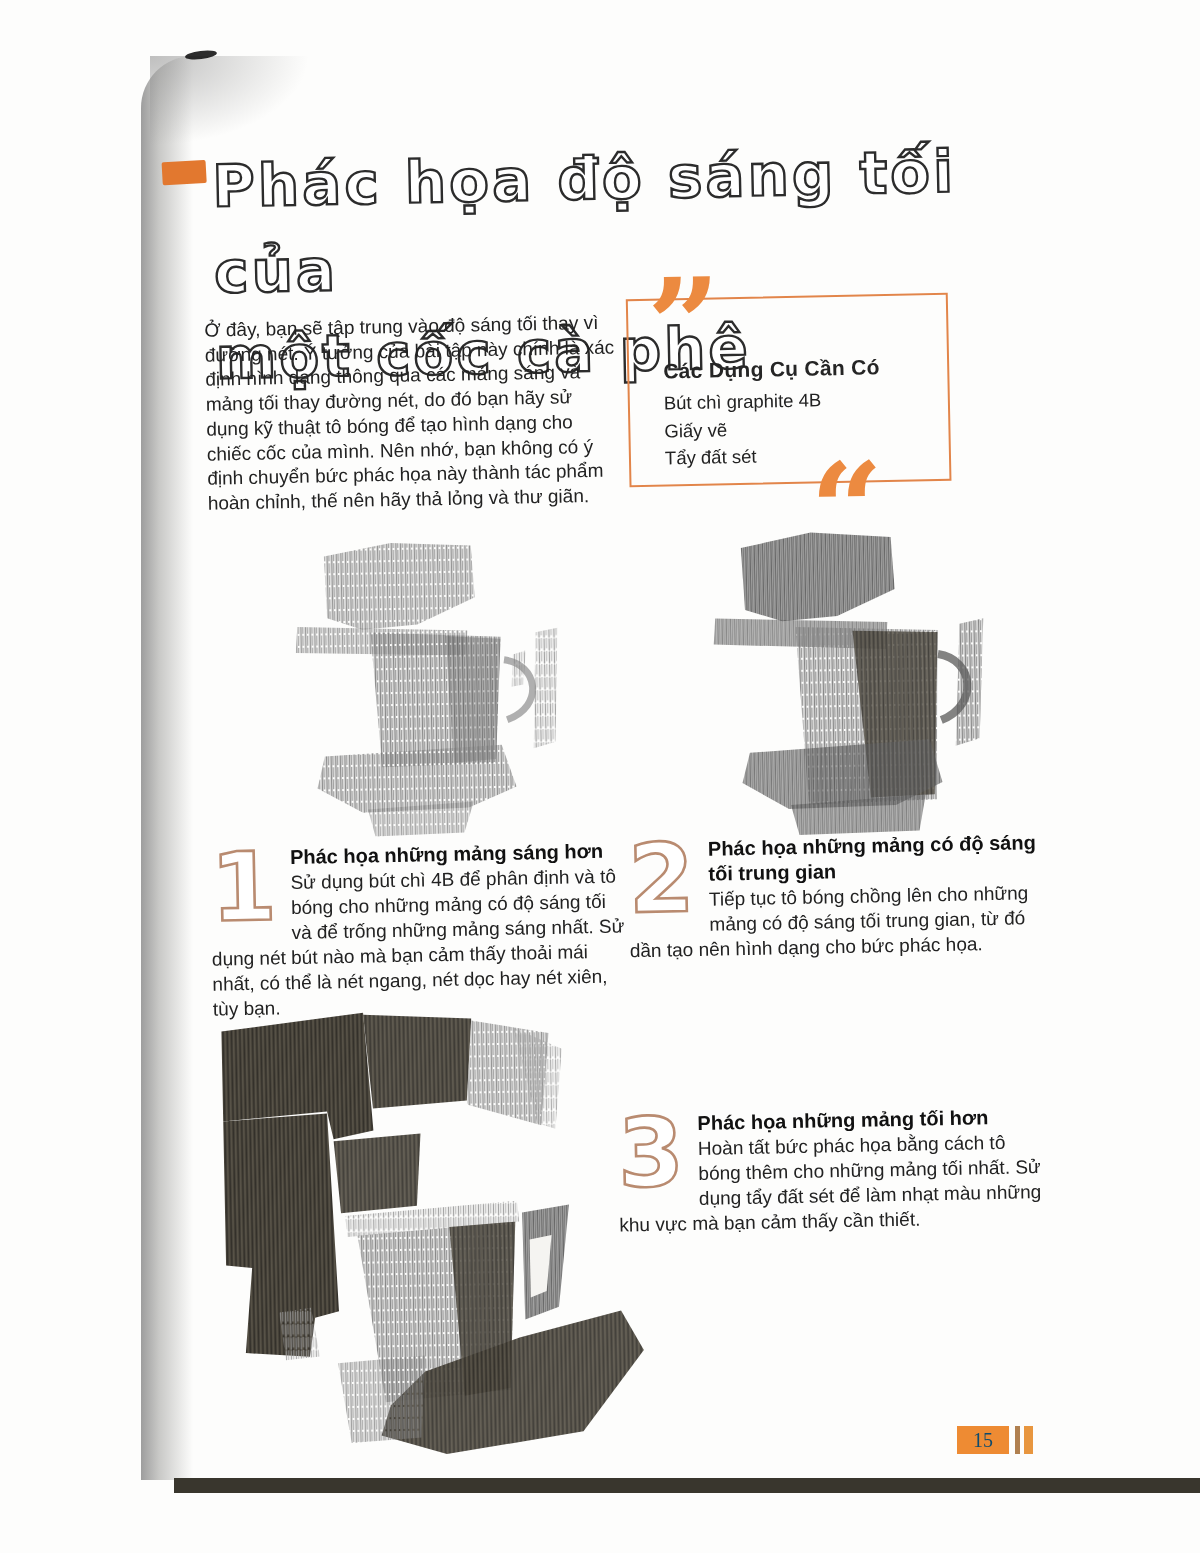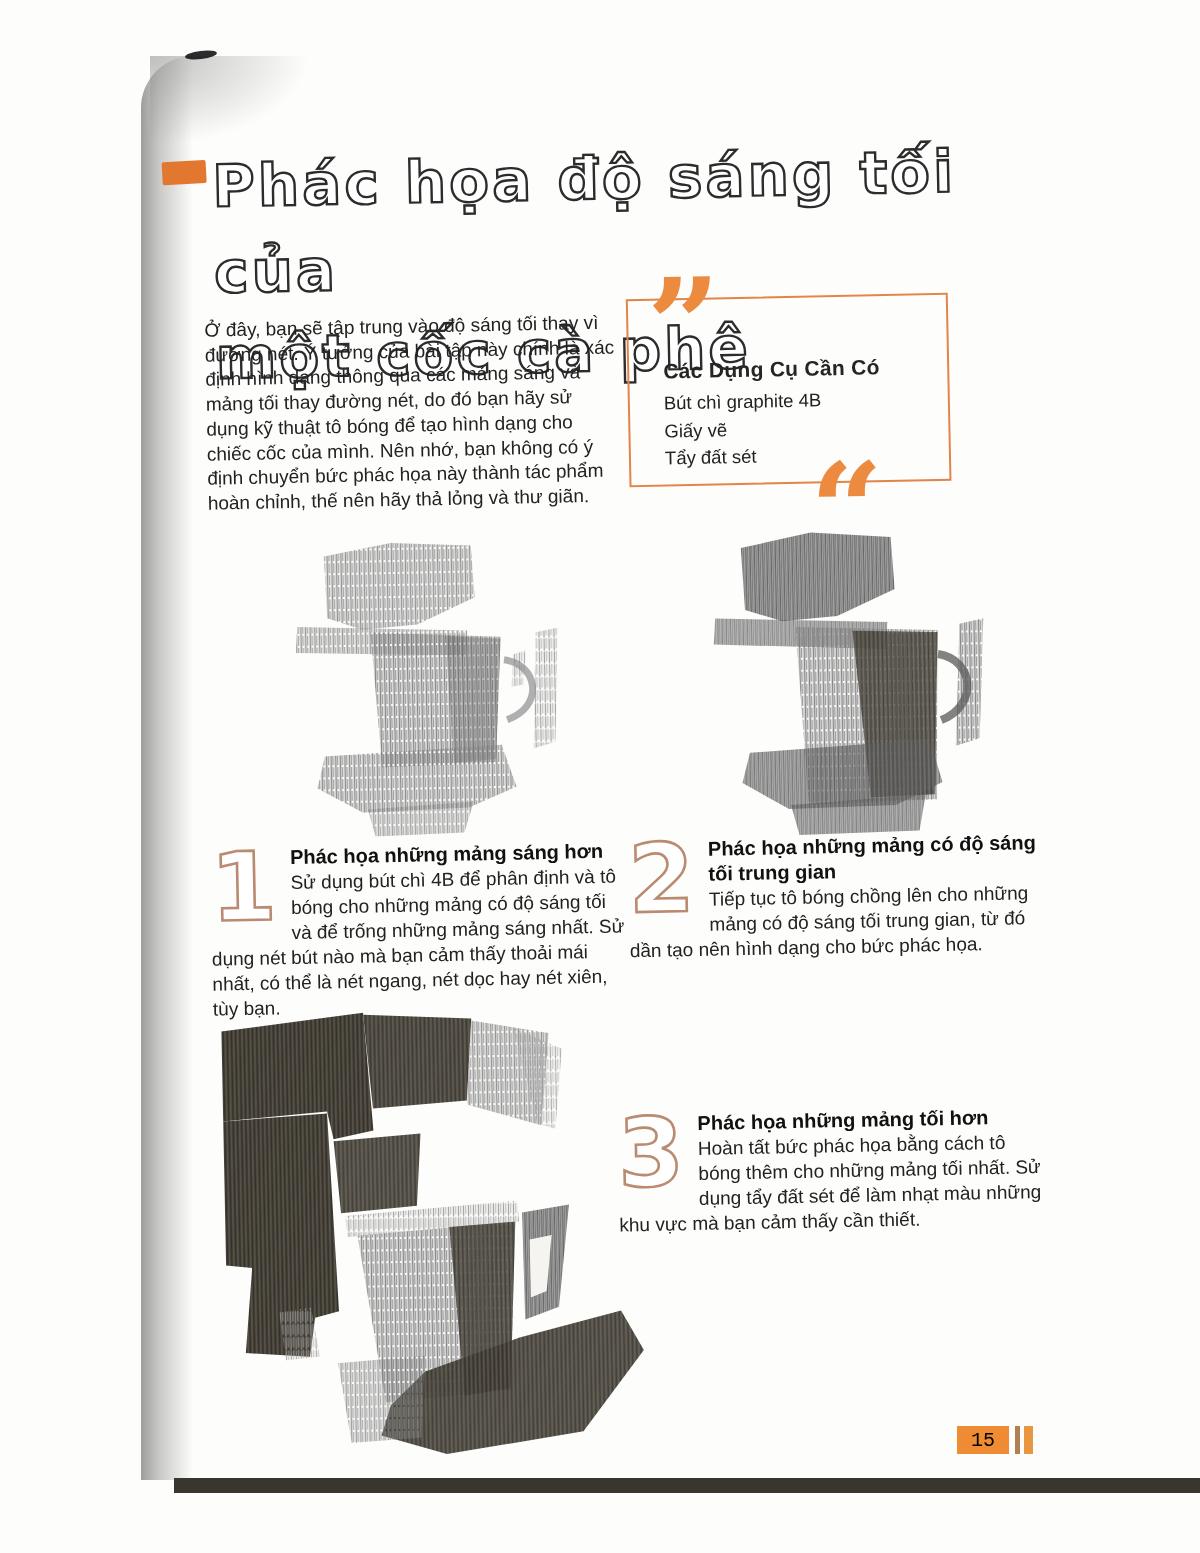--- a/index.html
+++ b/index.html
@@ -41,21 +41,21 @@
   
   .step{position:absolute;color:#222;}
   .step-num{float:left;font-family:"DejaVu Sans",sans-serif;font-weight:bold;
          font-size:95px;line-height:78px;margin:2px 14px 0 0;color:#ffffff;
          -webkit-text-stroke:2.6px #b98b70;}
   .step h3{margin:0;font-size:20px;line-height:25px;color:#111;}
   .step p{margin:0;font-size:19px;line-height:25px;}
   
   .pagenum-box{position:absolute;left:957px;top:1426px;width:52px;height:28px;
          background:#ee8b33;display:flex;align-items:center;justify-content:center;}
-  .pagenum-box span{font-family:Liberation Mono, monospace;font-size:20px;color:#000000;}
+  .pagenum-box span{font-family:Liberation Serif, serif;font-size:20px;color:#0c4a6e;}
   .edge-bar1{position:absolute;left:1015px;top:1426px;width:5px;height:28px;background:#b08050;}
   .edge-bar2{position:absolute;left:1024px;top:1426px;width:9px;height:28px;background:#e8963f;}
   
   .sk{position:absolute;}
 </style>
 </head>
 <body>
 
 <div class="canvas">
 

